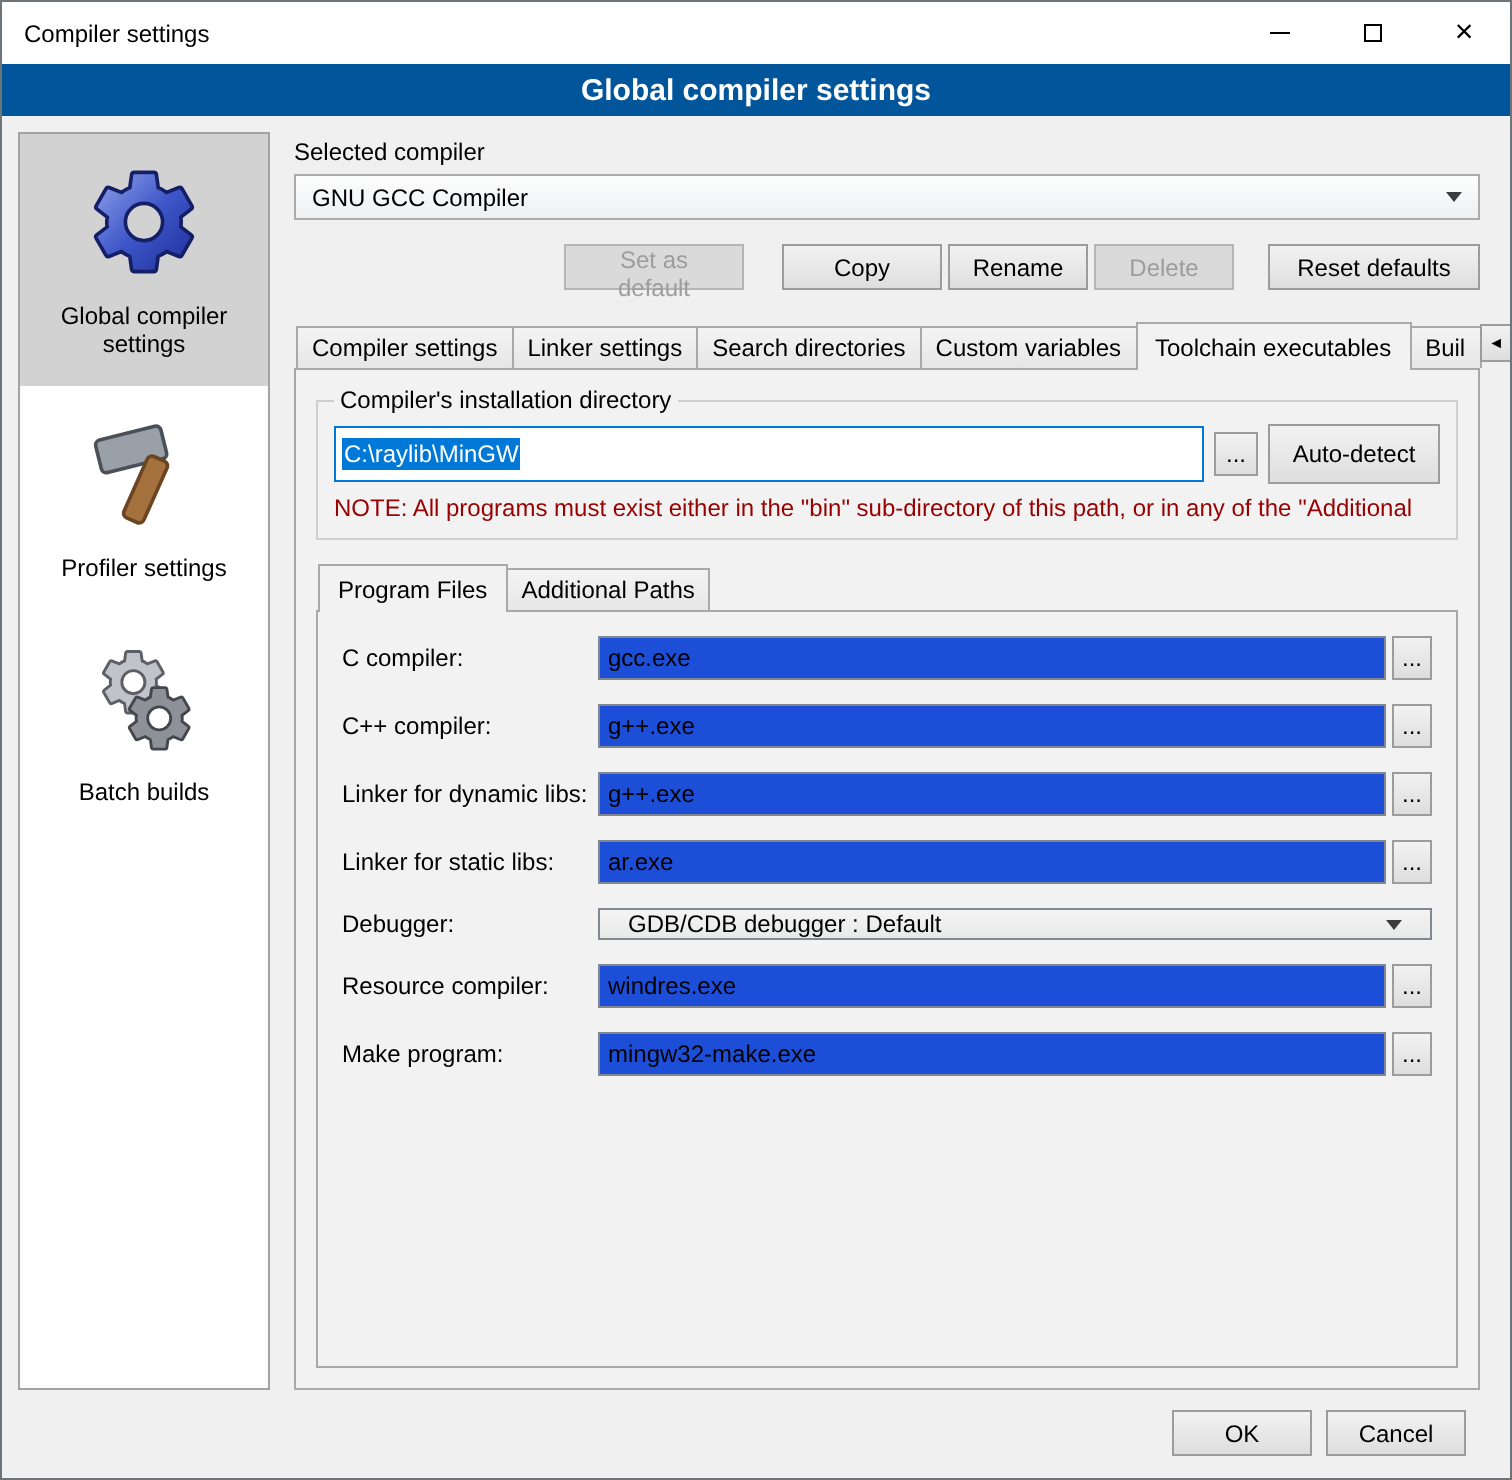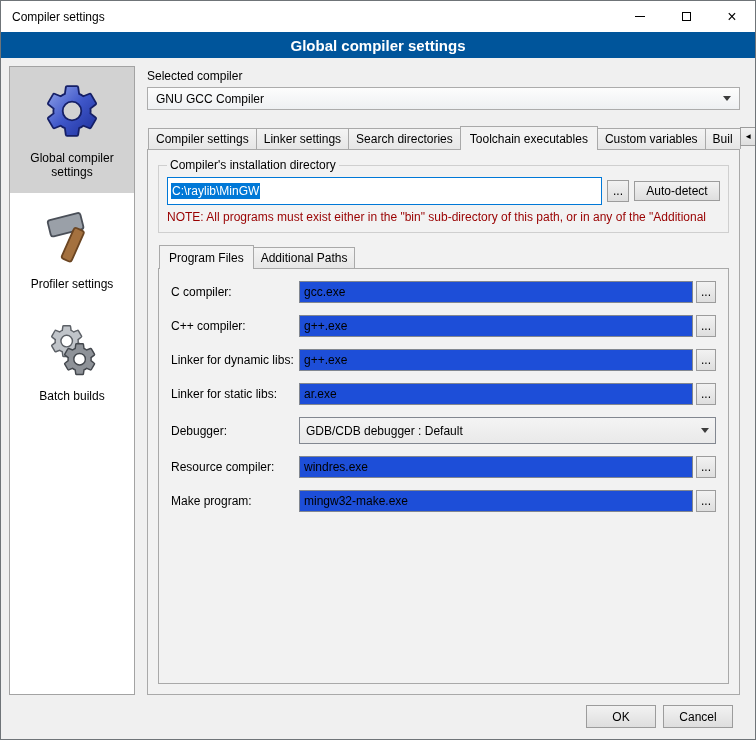--- a/index.html
+++ b/index.html
@@ -58,28 +58,28 @@
   .panel { border:1px solid #a9a9a9; background:#f2f2f2; }
   .panel.outer { flex:1; min-height:0; padding:8px 10px 10px; display:flex; flex-direction:column; }
   .panel.inner { flex:1; min-height:0; padding:12px; }
 
   fieldset { border:1px solid #cfcfcf; padding:5px 8px 8px; margin:0 0 12px; }
   legend { padding:0 3px; }
   .dir-row { display:flex; align-items:center; gap:5px; }
   .text-input { flex:1; height:28px; background:#fff; border:1px solid #0078d7; display:flex; align-items:center; padding:4px 3px; overflow:hidden; white-space:nowrap; cursor:text; }
   .selected-text { background:#0078d7; color:#fff; padding:1px 1px; }
   .browse { width:22px; padding:0; height:22px; }
-  .autodetect { width:86px; padding:0; height:20px; }
+  .autodetect { width:86px; padding:0; height:30px; }
   .note { color:#990000; margin-top:5px; white-space:nowrap; overflow:hidden; }
 
   .form-row { display:flex; align-items:center; margin-bottom:12px; }
   .form-label { width:128px; flex:0 0 auto; }
   .form-input { flex:1; height:22px; border:1px solid #828790; background:#1d4ed8; padding:0 4px; }
   .form-browse { width:20px; padding:0; height:22px; margin-left:3px; flex:0 0 auto; }
-  .form-combo { flex:1; height:27px; border:1px solid #828790; background:linear-gradient(#f4f4f4,#e9e9e9); display:flex; align-items:center; padding:0 6px; cursor:pointer; }
+  .form-combo { flex:1; height:16px; border:1px solid #828790; background:linear-gradient(#f4f4f4,#e9e9e9); display:flex; align-items:center; padding:0 14px; cursor:pointer; }
 
   .footer { flex:0 0 auto; display:flex; justify-content:flex-end; gap:7px; padding:6px 22px 11px; }
   .footer-btn { width:70px; }
 </style>
 </head>
 <body>
 
 <div class="window">
 
   <div class="titlebar">
@@ -137,27 +137,34 @@
       </div>
     </div>
 
     <div class="main">
       <div class="sec-label">Selected compiler</div>
       <div class="combo">
         <span>GNU GCC Compiler</span>
         <span class="combo-arrow"></span>
       </div>
 
+      <div class="btn-row">
+        <button class="btn w-setdefault" disabled="">Set as default</button>
+        <button class="btn w-copy">Copy</button>
+        <button class="btn w-rename">Rename</button>
+        <button class="btn w-delete" disabled="">Delete</button>
+        <button class="btn w-reset">Reset defaults</button>
+      </div>
 
       <div class="tabstrip outer-strip">
         <div class="tab">Compiler settings</div>
         <div class="tab">Linker settings</div>
         <div class="tab">Search directories</div>
+        <div class="tab">Custom variables</div>
         <div class="tab active">Toolchain executables</div>
-        <div class="tab">Custom variables</div>
         <div class="tab">Buil</div>
         <div class="tab-scroll">
           <button class="scroll-btn">
               <span>◄</span>
             </button>
 
         </div>
       </div>
 
       <div class="panel outer">

